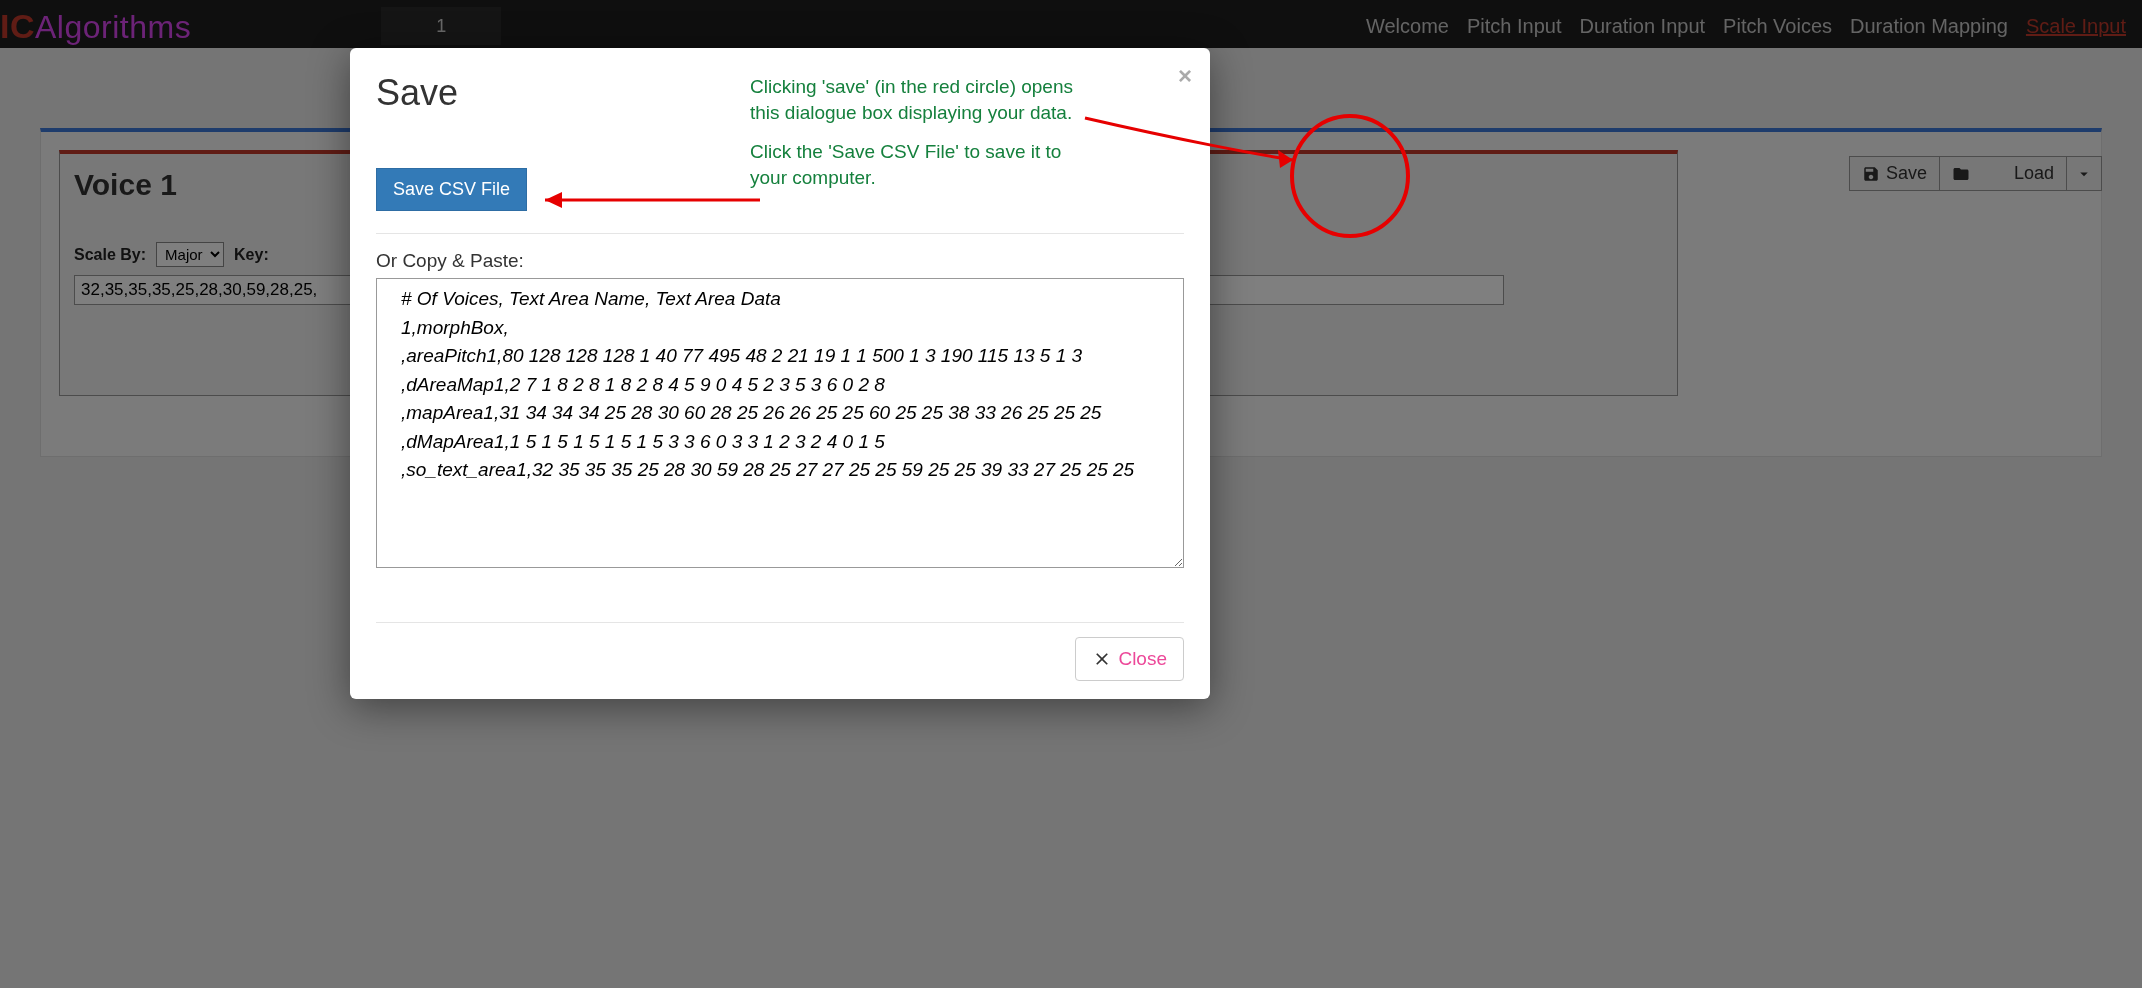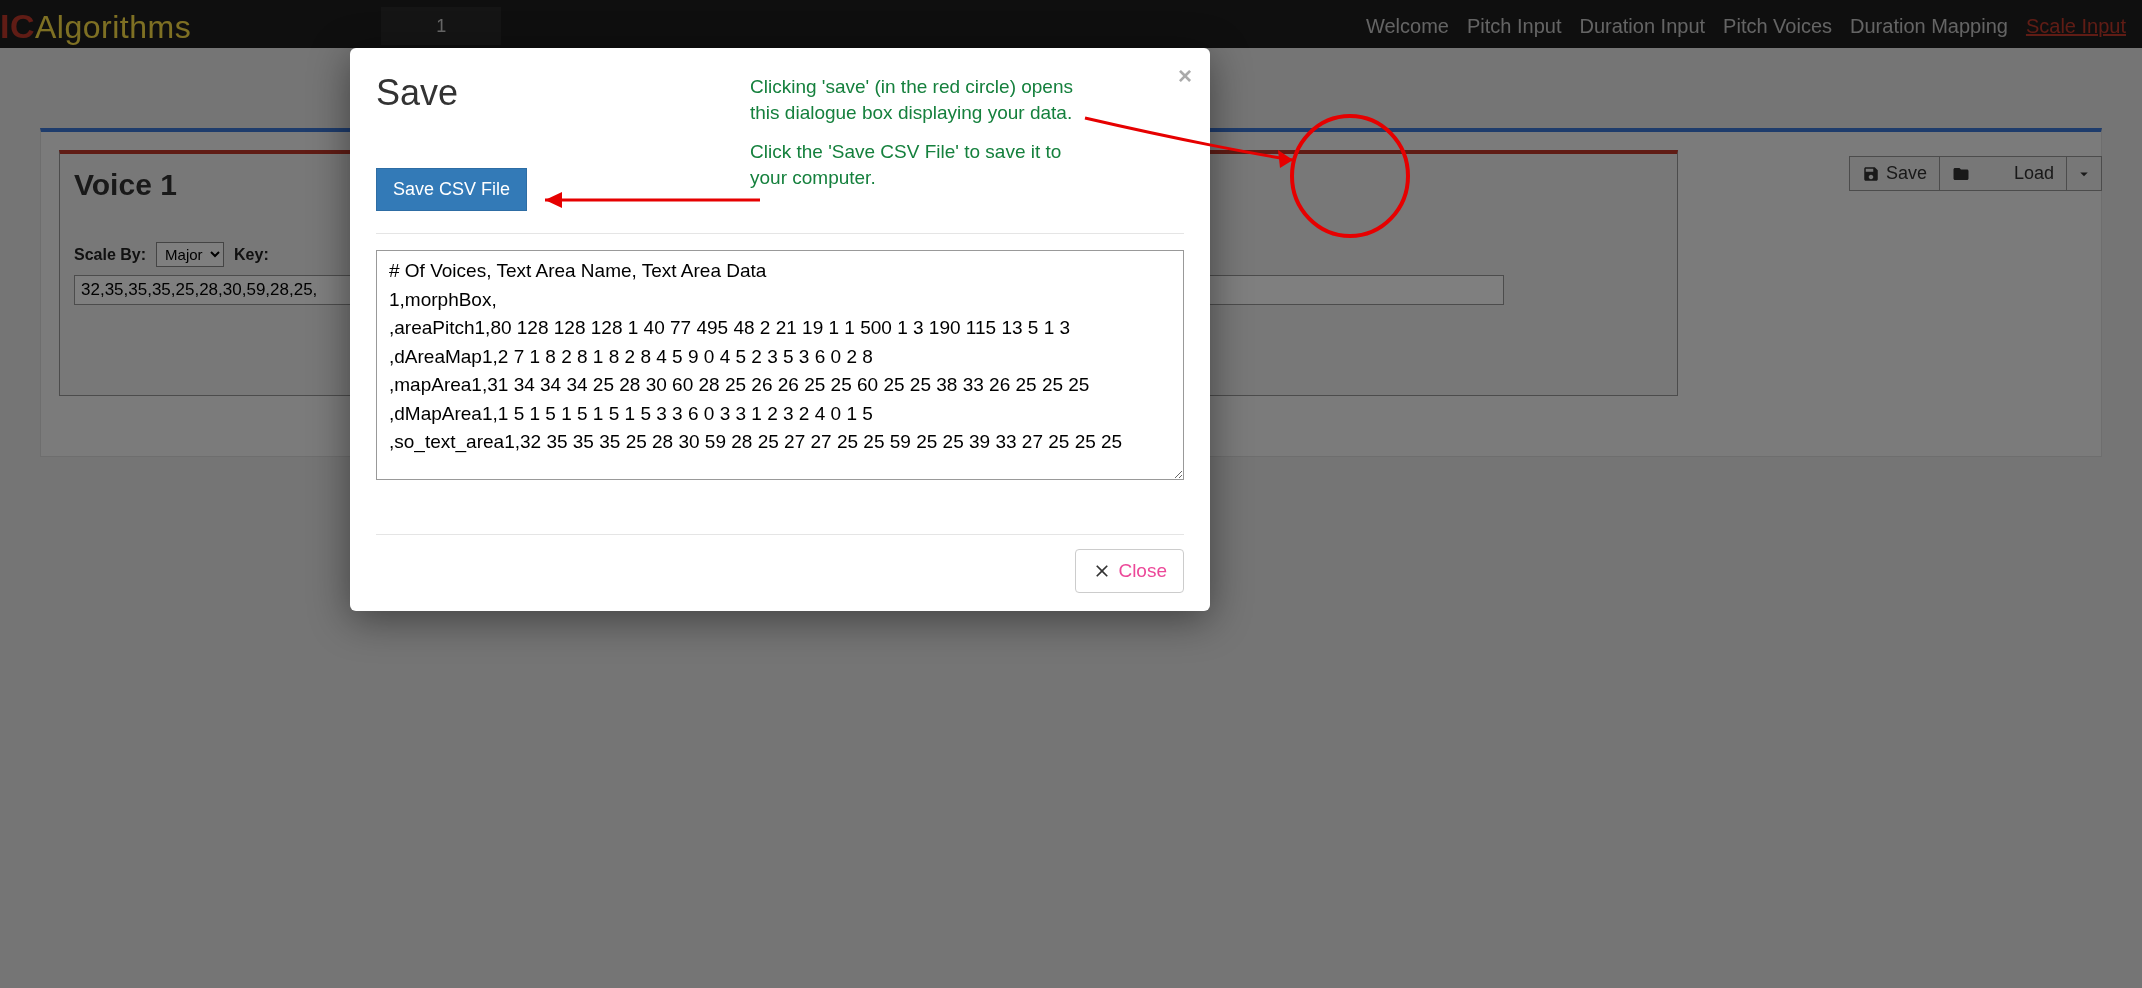--- a/index.html
+++ b/index.html
@@ -19,21 +19,21 @@
   .logo {
     display: flex;
     align-items: baseline;
     font-weight: 300;
     font-size: 32px;
     letter-spacing: 0.5px;
     margin-right: 20px;
     padding-left: 0;
   }
   .logo .ic { color: #c0392b; font-weight: 700; font-size: 34px; }
-  .logo .rest { color: #fde047; font-weight: 300; }
+  .logo .rest { color: #d946ef; font-weight: 300; }
   .tab-slot {
     width: 120px;
     height: 38px;
     background: #2b2b2b;
     margin-left: 170px;
     display:flex;
     align-items:center;
     justify-content:center;
     color:#d0d0d0;
     font-size:18px;
@@ -144,27 +144,28 @@
     border:1px solid #2e6da4;
     border-radius:0;
     font-size:18px;
     padding:10px 16px;
     cursor:pointer;
   }
   .modal hr { margin:22px 0 16px; border:none; border-top:1px solid #e5e5e5;}
   .copy-label { font-size:19px; color:#333; margin-bottom:6px;}
   .data-textarea {
     width:100%;
-    height:230px;
+    height:290px;
     font-size:19px;
     font-family:"Helvetica Neue", Helvetica, Arial, sans-serif;
-    padding:6px 12px;
+    padding:6px 24px;
     border:1px solid #999;
     resize:both;
     line-height:1.5;
+    font-style:italic;
   }
   .modal-footer {
     margin-top:50px;
     border-top:1px solid #e5e5e5;
     padding-top:14px;
     display:flex;
     justify-content:flex-end;
   }
   .close-btn {
     background:#fff;
@@ -255,20 +256,21 @@
     <p>Clicking 'save' (in the red circle) opens this dialogue box displaying your data.</p>
     <p>Click the 'Save CSV File' to save it to your computer.</p>
   </div>
 
   <button class="save-csv-btn">
     <span>Save CSV File</span>
   </button>
 
   <hr>
 
+  <div class="copy-label">Or Copy &amp; Paste:</div>
   <textarea class="data-textarea" style=""># Of Voices, Text Area Name, Text Area Data
 1,morphBox,
 ,areaPitch1,80 128 128 128 1 40 77 495 48 2 21 19 1 1 500 1 3 190 115 13 5 1 3
 ,dAreaMap1,2 7 1 8 2 8 1 8 2 8 4 5 9 0 4 5 2 3 5 3 6 0 2 8
 ,mapArea1,31 34 34 34 25 28 30 60 28 25 26 26 25 25 60 25 25 38 33 26 25 25 25
 ,dMapArea1,1 5 1 5 1 5 1 5 1 5 3 3 6 0 3 3 1 2 3 2 4 0 1 5
 ,so_text_area1,32 35 35 35 25 28 30 59 28 25 27 27 25 25 59 25 25 39 33 27 25 25 25</textarea>
 
   <div class="modal-footer">
     <button class="close-btn">

